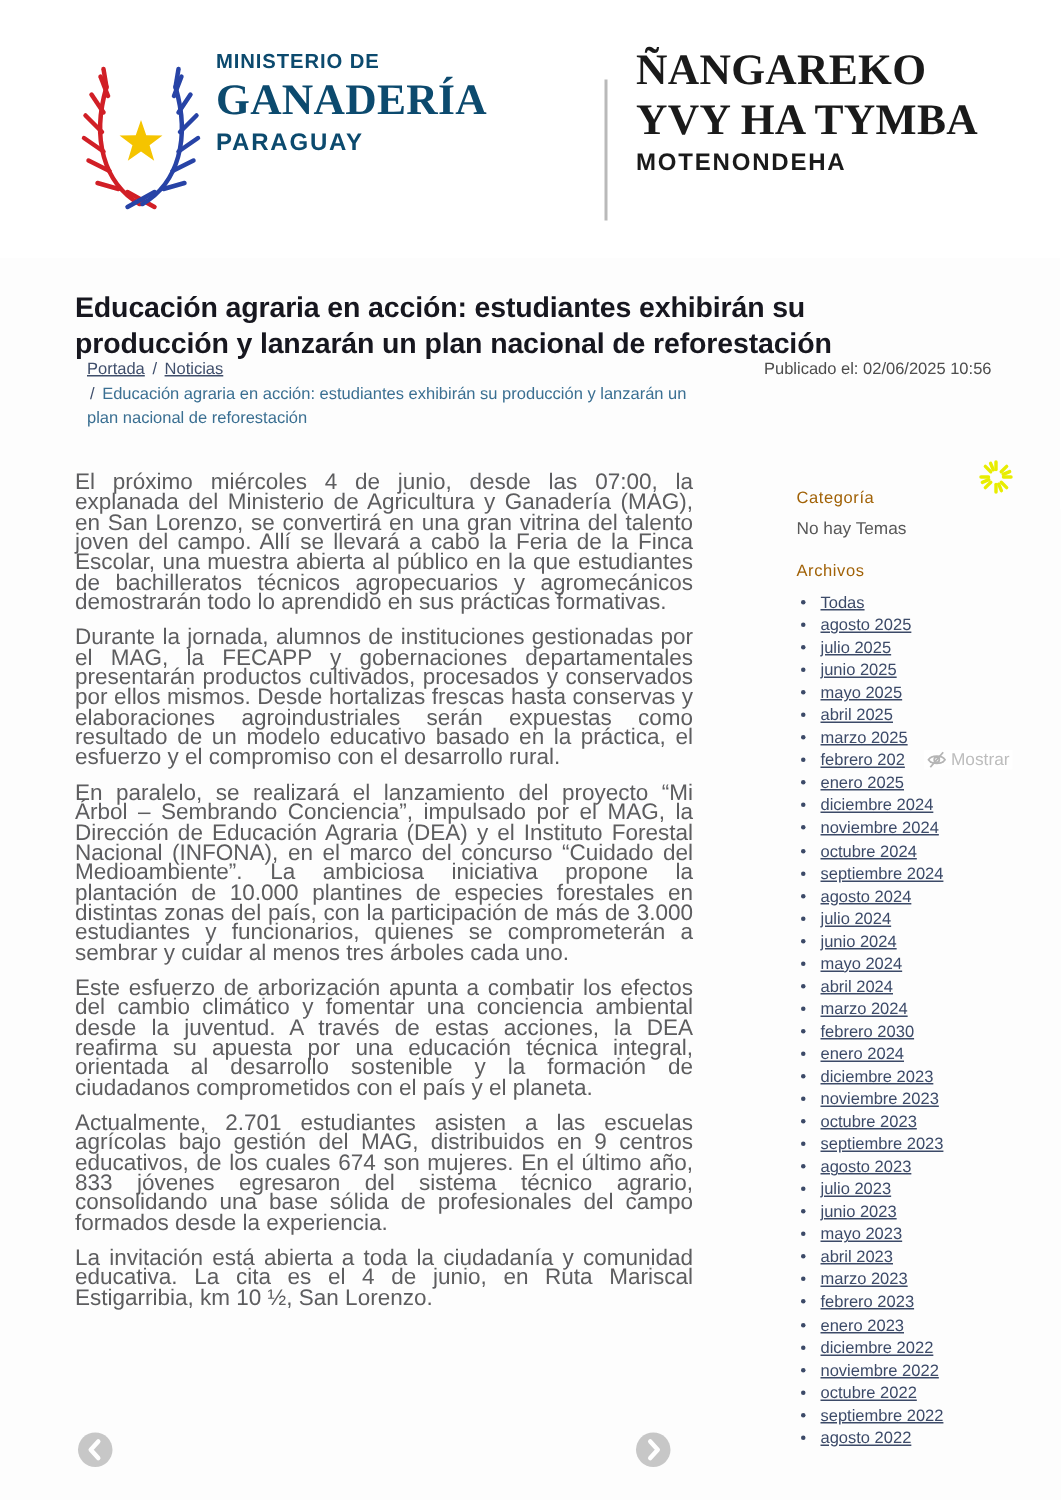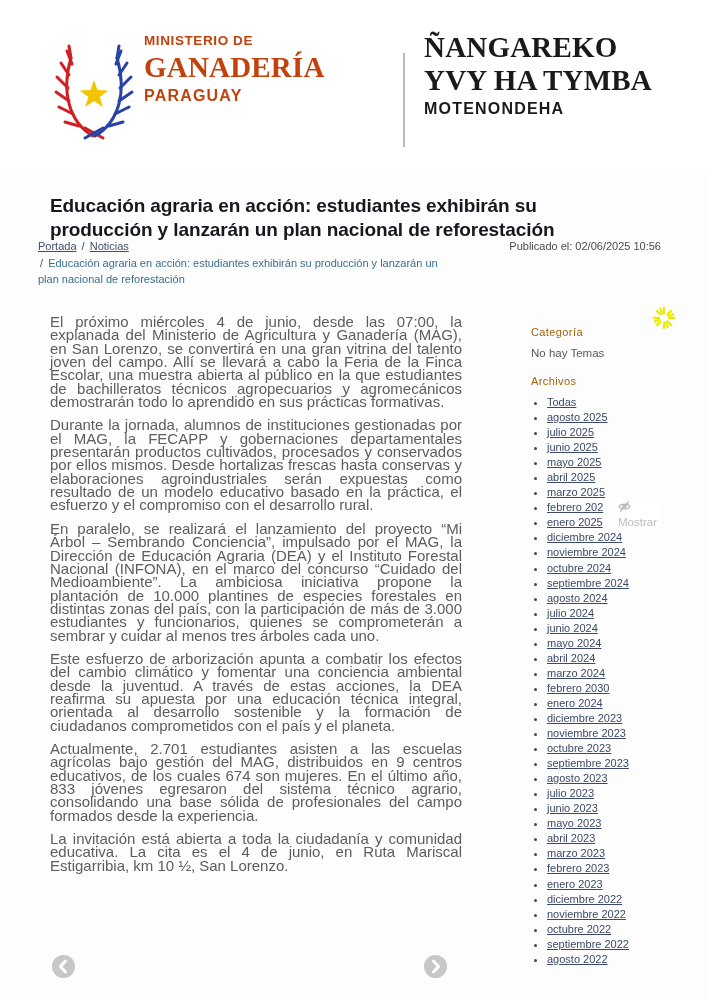--- a/index.html
+++ b/index.html
@@ -3,34 +3,34 @@
 <meta charset="utf-8">
 <style>
   html,body { margin:0; padding:0; background:#ffffff; }
   .page {
     position:relative; width:707px; height:1000px; overflow:hidden;
     background:#fdfdfd; font-family:"Liberation Sans", sans-serif;
   }
   
   .site-header { position:absolute; left:0; top:0; width:707px; height:172px; background:#ffffff; }
   .logo-svg { position:absolute; left:53px; top:34px; }
-  .brand-left  { position:absolute; left:144px; top:31px; color:#c2410c; }
+  .brand-left  { position:absolute; left:144px; top:31px; color:#0c4a6e; }
   .brand-right { position:absolute; left:424px; top:31px; color:#1a1a1a; }
   .brand-eyebrow { font-size:13.5px; font-weight:700; letter-spacing:.6px; line-height:20px; }
   .brand-serif   { font-family:"Liberation Serif", serif; font-size:29px; font-weight:700; line-height:33px; letter-spacing:.2px; }
   .brand-footer  { font-size:16px; font-weight:700; letter-spacing:1.2px; line-height:23px; }
   .brand-divider { position:absolute; left:403px; top:53px; width:2px; height:94px; background:#b9b9b9; }
 
   
   .article-title {
     position:absolute; left:50px; top:181px; width:572px;
     font-size:19px; font-weight:700; line-height:24px; color:#17171f; letter-spacing:-.1px;
   }
   .breadcrumb {
-    position:absolute; left:38px; top:238px; width:400px;
+    position:absolute; left:58px; top:238px; width:400px;
     font-size:11px; line-height:16.5px; color:#3f4e6b;
   }
   .breadcrumb a { cursor:pointer; }
   .crumb-link { color:#3f4e6b; text-decoration:underline; }
   .crumb-sep { color:#3f4e6b; padding:0 2px; }
   .crumb-current { color:#3a6f92; text-decoration:none; }
   .published {
     position:absolute; right:46px; top:240px;
     font-size:11px; color:#4c4c4c;
   }
@@ -47,22 +47,22 @@
   .side-heading { font-size:11px; font-weight:400; color:#a16207; letter-spacing:.4px; margin:0; }
   .side-empty { font-size:11.5px; color:#585858; margin:9px 0 0 0; }
   .side-heading-2 { margin-top:16px; }
   .archives-list { margin:8px 0 0 0; padding:0 0 0 16px; list-style:disc; }
   .archives-list li { font-size:11px; line-height:15.05px; color:#3c4a68; }
   .archive-link { color:#3c4a68; text-decoration:underline; cursor:pointer; }
 
   .burst-icon { position:absolute; left:652px; top:306px; }
 
   .show-overlay {
-    position:absolute; left:616px; top:500px; display:flex; align-items:flex-start; gap:3px;
-    background:rgba(255,255,255,.96); padding:0 2px; cursor:pointer;flex-direction:column;
+    position:absolute; left:616px; top:500px; display:flex; align-items:flex-end; gap:3px;
+    background:rgba(255,255,255,.96); padding:0 2px; cursor:pointer;
   }
   .show-overlay span { font-size:11.5px; color:#bdbdbd; }
 
   
   .pager-btn {
     position:absolute; width:23px; height:23px; border-radius:50%;
     background:#c7c7c7; display:flex; align-items:center; justify-content:center; cursor:pointer;
   }
   .pager-prev { left:52px; top:955px; }
   .pager-next { left:424px; top:955px; }

